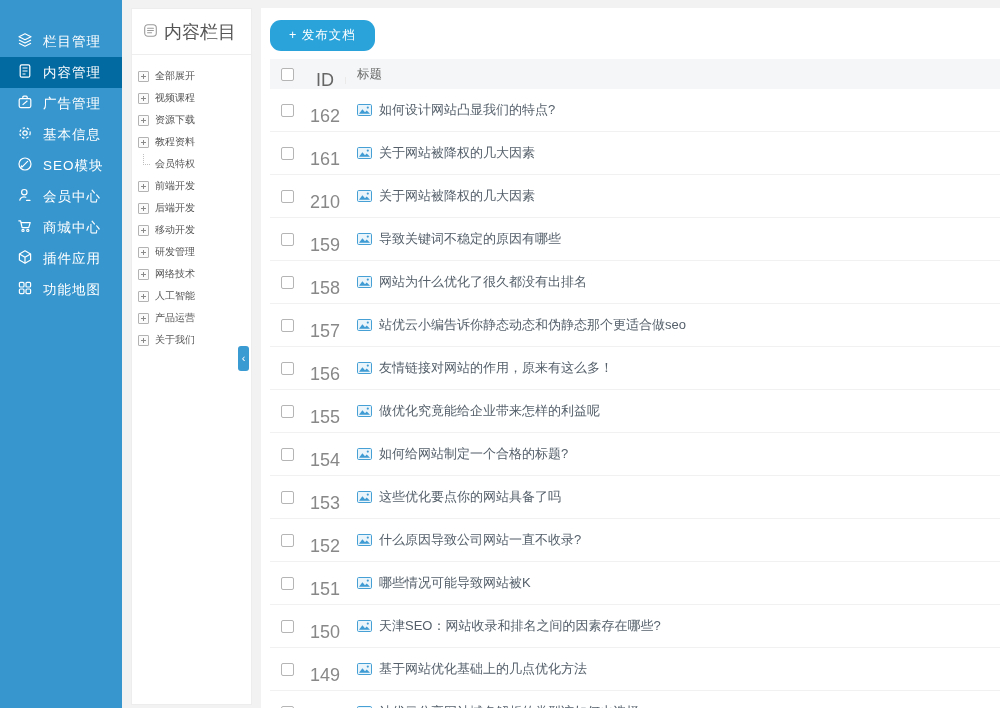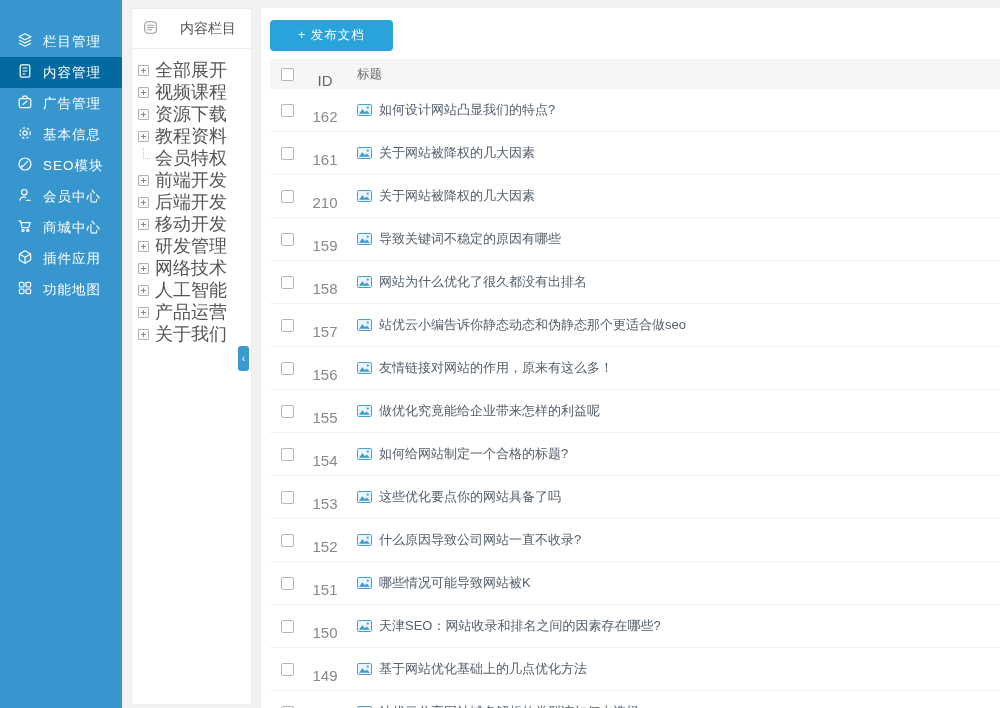--- a/index.html
+++ b/index.html
@@ -24,29 +24,29 @@
   }
   .side-item.active { background:#0369a1; }
   .side-item svg { flex:0 0 auto; }
 
   
   .tree-panel {
     position:absolute; left:131px; top:8px; width:121px; height:697px;
     background:#fff; border:1px solid #ededed;
   }
   .tree-header {
-    display:flex; align-items:center; gap:22px;
+    display:flex; align-items:center; gap:6px;
     padding:11px 0 10px 11px;
-    font-size:14px; color:#555;
+    font-size:18px; color:#555;
     border-bottom:1px solid #eee;
   }
   .tree-list { padding:10px 0 0 6px; }
   .tree-item {
     display:flex; align-items:center; gap:6px;
-    height:22px; font-size:18px; color:#555; cursor:pointer;
+    height:22px; font-size:10px; color:#555; cursor:pointer;
     white-space:nowrap;
   }
   .plus-box {
     position:relative; width:11px; height:11px; flex:0 0 auto;
     border:1px solid #b3b3b3; background:#fbfbfb; border-radius:1px;
   }
   .plus-box::before {
     content:""; position:absolute; left:2px; right:2px; top:50%;
     height:1px; margin-top:-0.5px; background:#8a8a8a;
   }
@@ -70,35 +70,35 @@
     font-size:11px; line-height:1; cursor:pointer; user-select:none;
   }
 
   
   .main {
     position:absolute; left:261px; top:8px; width:739px; height:700px;
     background:#fff; overflow:hidden;
   }
   .publish-btn {
     margin:12px 0 0 9px;
-    background:#2aa3db; color:#fff; border:none; border-radius:4px;
-    font-size:12.5px; padding:7px 28px; cursor:pointer;
+    background:#2aa3db; color:#fff; border:none; border-radius:11px;
+    font-size:12.5px; padding:7px 19px; cursor:pointer;
     font-family:"Liberation Sans", sans-serif; letter-spacing:1px;
   }
   .doc-table { margin:8px 0 0 9px; }
   .t-row { display:flex; align-items:center; }
   .t-head {
     height:30px; background:#f5f6f7; color:#666; font-size:12.5px;
   }
   .t-body-row {
     height:43px; border-bottom:1px solid #f1f1f1;
     font-size:13px; color:#55606b;
   }
   .col-check { width:34px; display:flex; justify-content:center; align-items:center; }
-  .col-id { width:42px; text-align:center; color:#888; font-size:15px;margin-top:12px; }
+  .col-id { width:42px; text-align:center; color:#888; font-size:18px;margin-top:12px; }
   .t-head .col-id { color:#666; }
   .col-title { flex:1; padding-left:11px; display:flex; align-items:center; gap:7px; }
   .t-head .col-check, .t-head .col-id { position:relative; }
   .t-head .col-check::after, .t-head .col-id::after {
     content:""; position:absolute; right:0; top:7px; bottom:7px;
     border-right:1px solid #eaeaea;
   }
   .checkbox {
     width:13px; height:13px; border:1px solid #b5b5b5; border-radius:2px;
     background:#fff; cursor:pointer; display:inline-block;

